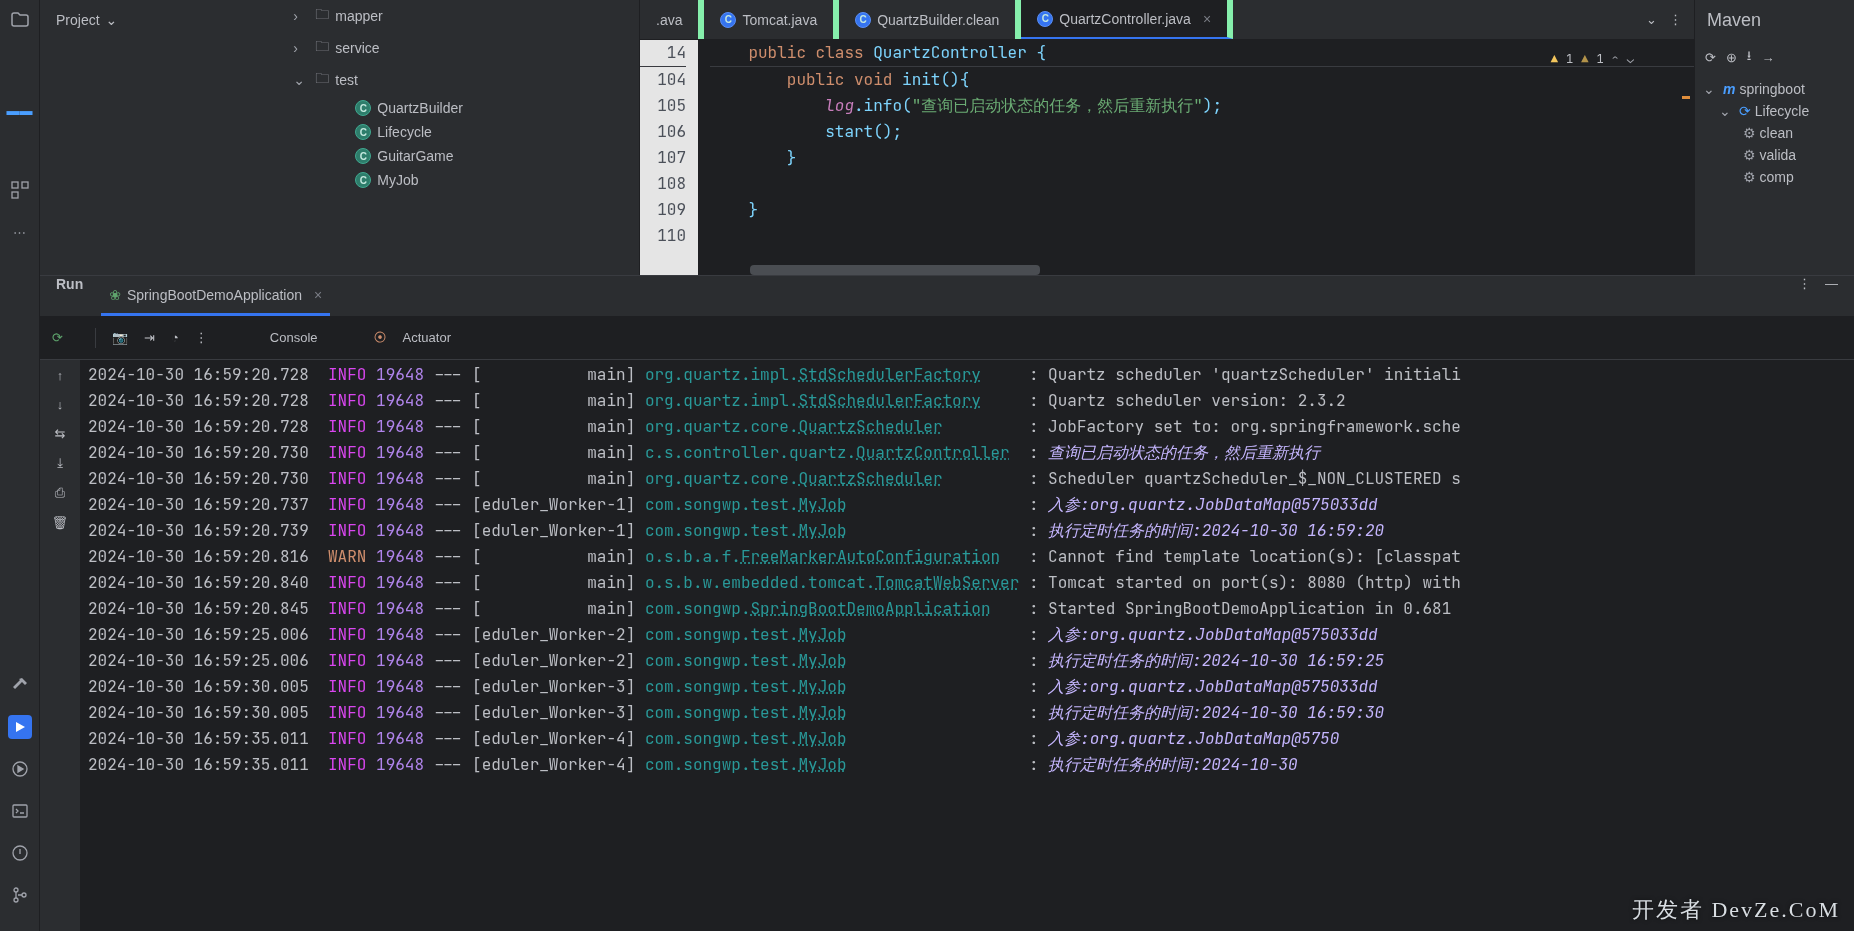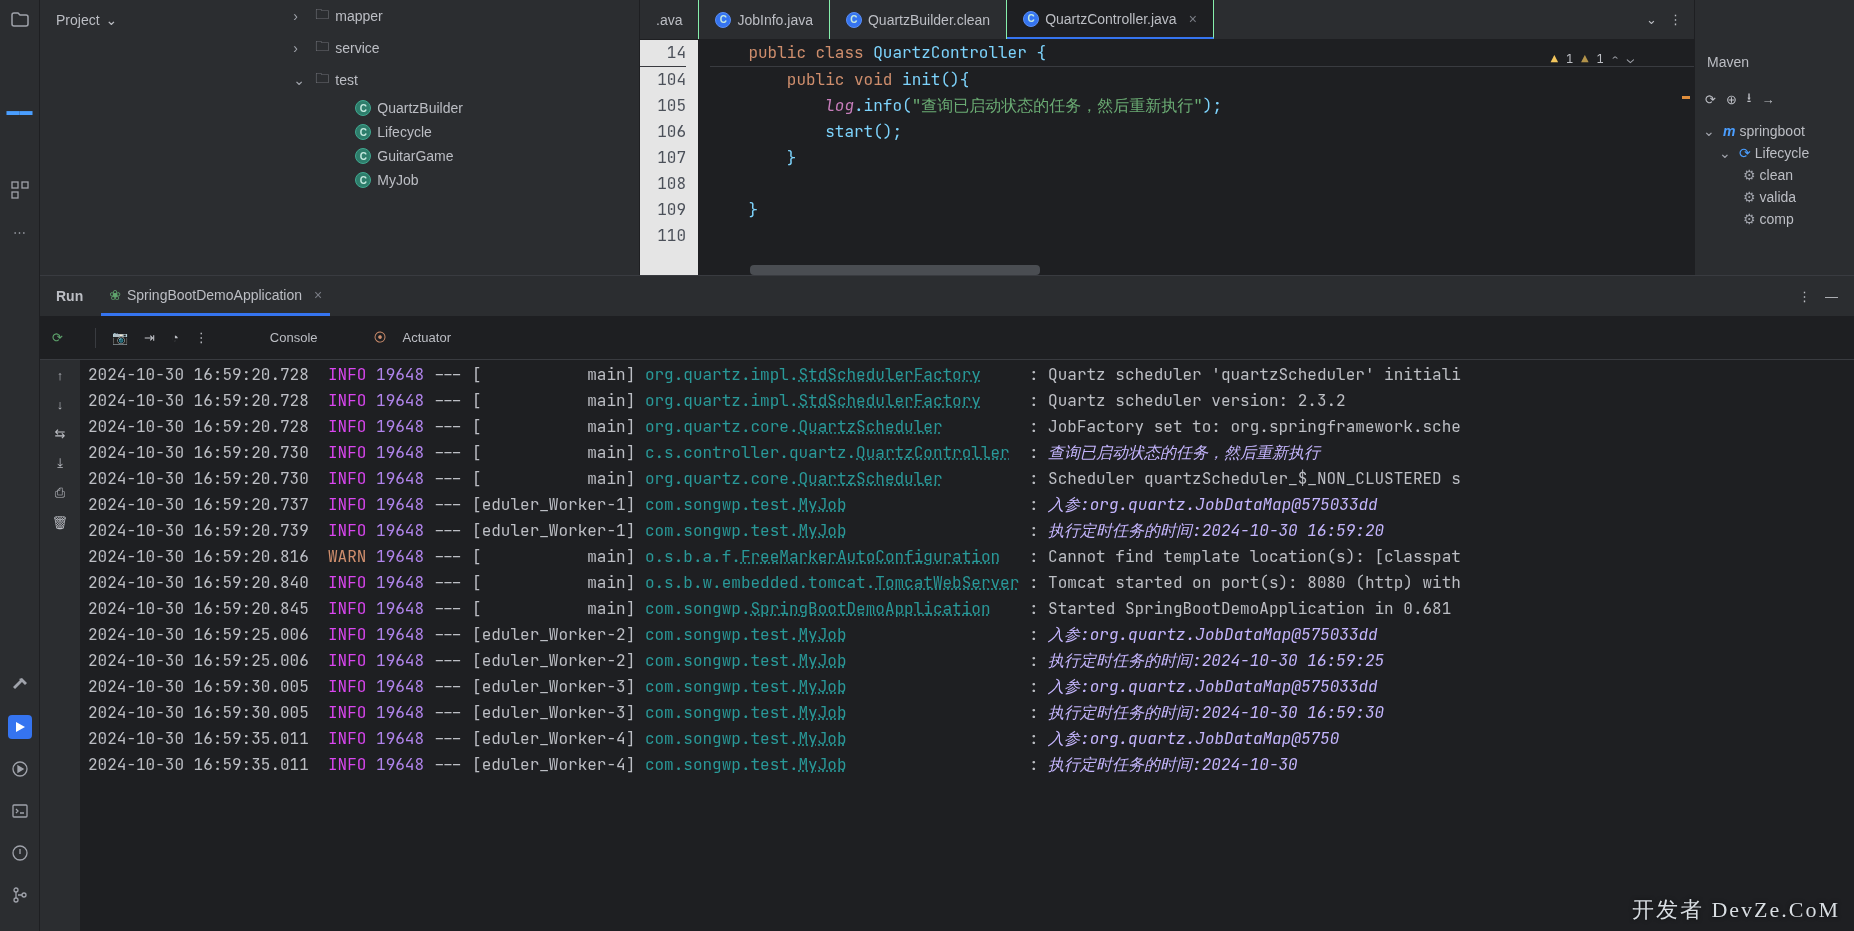--- a/index.html
+++ b/index.html
@@ -99,21 +99,21 @@
   border-bottom: 1px solid #1e1f22;
 }
 .editor-tab {
   height: 100%;
   padding: 0 16px;
   display: flex;
   align-items: center;
   gap: 6px;
   font-size: 14px;
   cursor: pointer;
-  border-right: 1px solid #86efac;
+  border-right: 6px solid #86efac;
 }
 .editor-tab.active {
   background: #1e1f22;
   border-bottom: 2px solid #3574f0;
 }
 .editor-tab .close-x { margin-left: 6px; color: #7a7d85; }
 .editor-tabs-right {
   margin-left: auto;
   display: flex;
   gap: 12px;
@@ -158,23 +158,22 @@
 .right-panel {
   width: 160px;
   background: #2b2d30;
   border-left: 1px solid #1e1f22;
 }
 .right-header {
   height: 40px;
   display: flex;
   align-items: center;
   padding: 0 12px;
-  font-size: 14px;
+  font-size: 18px;
   font-weight: 500;
-  margin-top: 42px;
 }
 .maven-toolbar {
   display: flex;
   gap: 10px;
   padding: 6px 10px;
   align-items: center;
 }
 .maven-tree { padding: 4px 0; }
 .maven-item {
   display: flex; align-items: center; gap: 4px;
@@ -188,21 +187,20 @@
   flex: 1;
   background: #1e1f22;
   border-top: 1px solid #393b40;
   display: flex;
   flex-direction: column;
 }
 .run-header {
   height: 40px;
   background: #2b2d30;
   display: flex;
-  align-items: center;
   padding: 0 16px;
   gap: 18px;
 }
 .run-title { font-size: 14px; font-weight: 600; }
 .run-tab {
   display: flex; align-items: center; gap: 6px;
   height: 100%;
   padding: 0 8px;
   border-bottom: 3px solid #3574f0;
   font-size: 14px;
@@ -389,21 +387,21 @@
           </div>
       </div>
 
       <div class="editor-area">
         <div class="editor-tabs" id="editor-tabs">
         <div class="editor-tab">
               <span>.ava</span>
             </div>
             <div class="editor-tab">
               <span class="class-icon" style="background:#3574f0;border-color:#5a8ef5">C</span>
-              <span>JobInfo.java</span>
+              <span>Tomcat.java</span>
             </div>
             <div class="editor-tab">
               <span class="class-icon" style="background:#3574f0;border-color:#5a8ef5">C</span>
               <span>QuartzBuilder.clean</span>
             </div>
             <div class="editor-tab active">
               <span class="class-icon" style="background:#3574f0;border-color:#5a8ef5">C</span>
               <span>QuartzController.java</span>
               <span class="close-x">×</span>
             </div>

